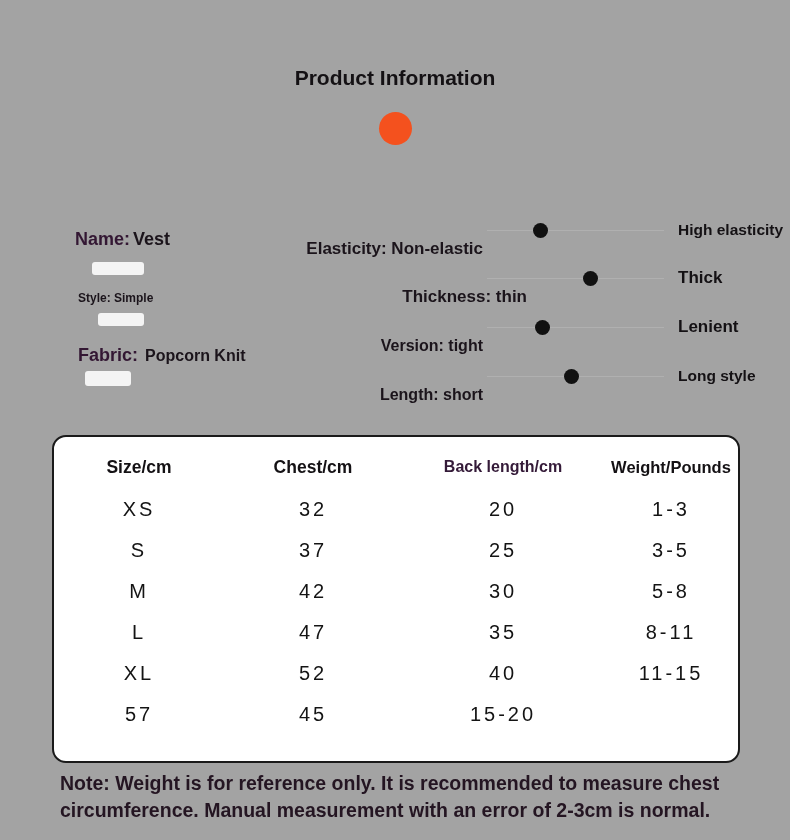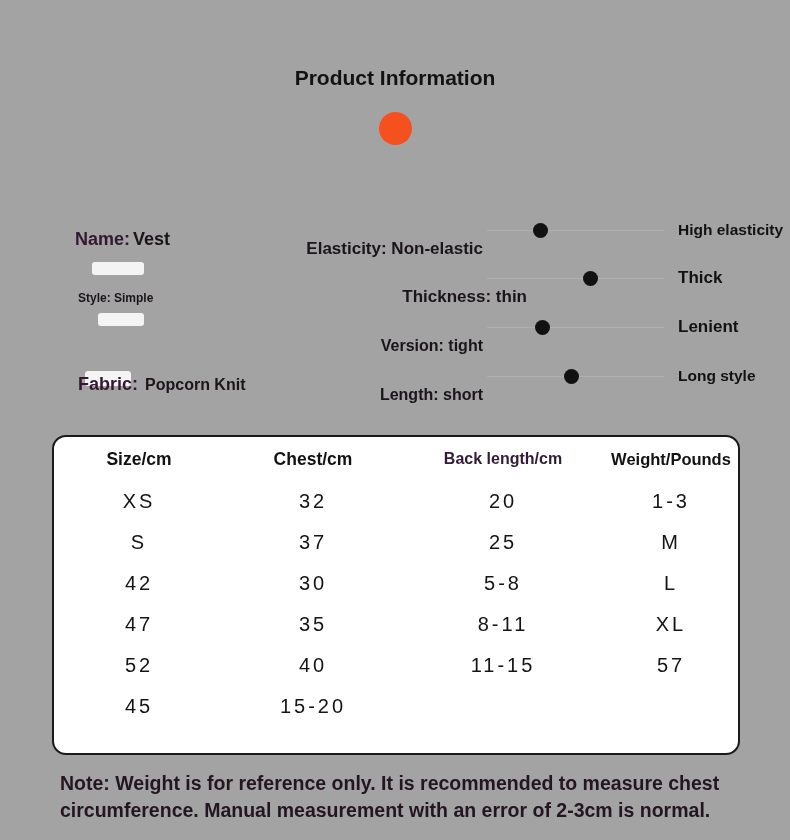--- a/index.html
+++ b/index.html
@@ -31,21 +31,21 @@
   }
   
   .patch { position: absolute; background: #f4f4f4; border-radius: 3px; }
   .patch1 { left: 92px;  top: 262px; width: 52px; height: 13px; }
   .patch2 { left: 98px;  top: 313px; width: 46px; height: 13px; }
   .patch3 { left: 85px;  top: 371px; width: 46px; height: 15px; }
   
   .info-line { position: absolute; white-space: nowrap; font-weight: bold; }
   .name-line   { left: 75px; top: 229px; font-size: 18px; }
   .style-line  { left: 78px; top: 291px; font-size: 12px; color: #1b141b; }
-  .fabric-line { left: 78px; top: 345px; font-size: 18px; margin-top: 29px; }
+  .fabric-line { left: 78px; top: 345px; font-size: 18px; }
   .purple { color: #331733; }
   .dark   { color: #1b141b; }
   .fabric-value { font-size: 16px; margin-left: 7px; }
   .name-value { margin-left: 3px; }
   
   .slider-row { position: absolute; left: 0; width: 790px; height: 28px; }
   .row-1 { top: 216px; }
   .row-2 { top: 264px; padding-left: 44px; }
   .row-3 { top: 313px; }
   .row-4 { top: 362px; }
@@ -73,20 +73,21 @@
   
   .size-table {
     position: absolute;
     left: 52px; top: 435px;
     width: 684px; height: 316px;
     border: 2px solid #1a1a1a;
     border-radius: 14px;
     display: grid;
     grid-template-columns: 170px 178px 202px 134px;
     grid-template-rows: 44px repeat(6, 41px);
+    padding-top: 8px;
     align-items: center;
     background: #ffffff;
   }
   .th, .td { text-align: center; }
   .th { font-weight: bold; font-size: 17.5px; color: #141114; }
   .th.h3 { font-size: 16px; color: #341a38; }
   .th.h4 { font-size: 16.5px; }
   .td {
     font-size: 20px;
     letter-spacing: 3px;
@@ -162,20 +163,21 @@
     <div class="th h4">Weight/Pounds</div>
 
     <div class="td">XS</div>
     <div class="td">32</div>
     <div class="td">20</div>
     <div class="td">1-3</div>
 
     <div class="td">S</div>
     <div class="td">37</div>
     <div class="td">25</div>
+    <div class="td">3-5</div>
 
     <div class="td">M</div>
     <div class="td">42</div>
     <div class="td">30</div>
     <div class="td">5-8</div>
 
     <div class="td">L</div>
     <div class="td">47</div>
     <div class="td">35</div>
     <div class="td">8-11</div>

